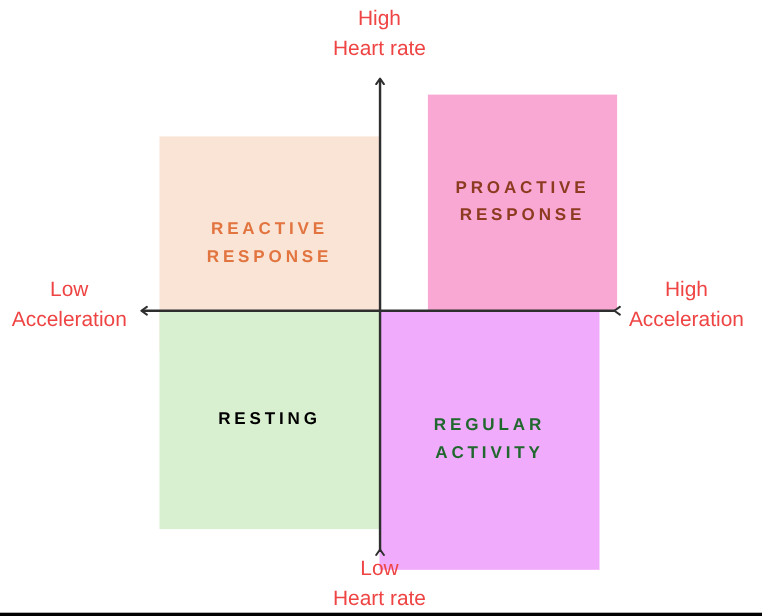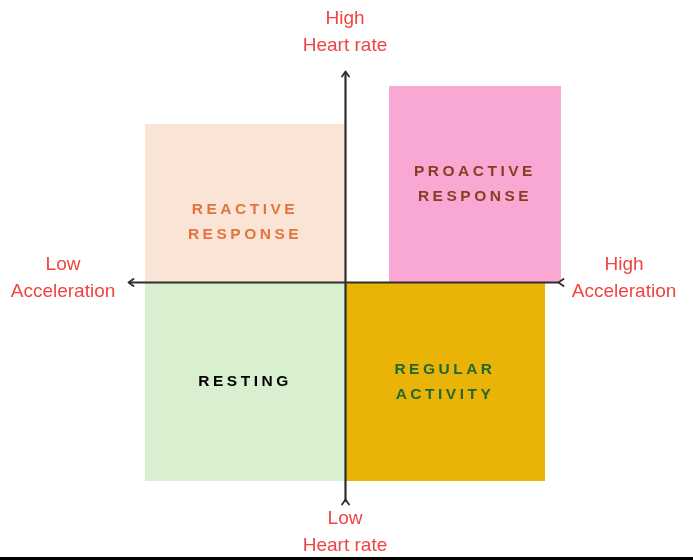--- a/index.html
+++ b/index.html
@@ -21,21 +21,21 @@
     text-align: center;
     font-weight: bold;
     font-size: 15.5px;
     letter-spacing: 3.5px;
     line-height: 1.6;
     white-space: pre-line;
   }
   .quad-tl { left: 145px; top: 104px;  width: 200px; height: 196px; background: #fae4d6; color: #e2743f; margin-top: 20px; }
   .quad-tr { left: 345px; top: 86px;  width: 172px; height: 196px; background: #f9a8d4; color: #8c3a20; margin-left: 44px; }
   .quad-bl { left: 145px; top: 282px; width: 200px; height: 199px; background: #d8f0cf; color: #000000; }
-  .quad-br { left: 345px; top: 282px; width: 200px; height: 199px; background: #eab308; color: #20682d; }
+  .quad-br { left: 345px; top: 282px; width: 200px; height: 236px; background: #f0abfc; color: #20682d; }
 
   
   .axes-svg {
     position: absolute;
     left: 0; top: 0;
     width: 693px; height: 560px;
     pointer-events: none;
   }
 
   

